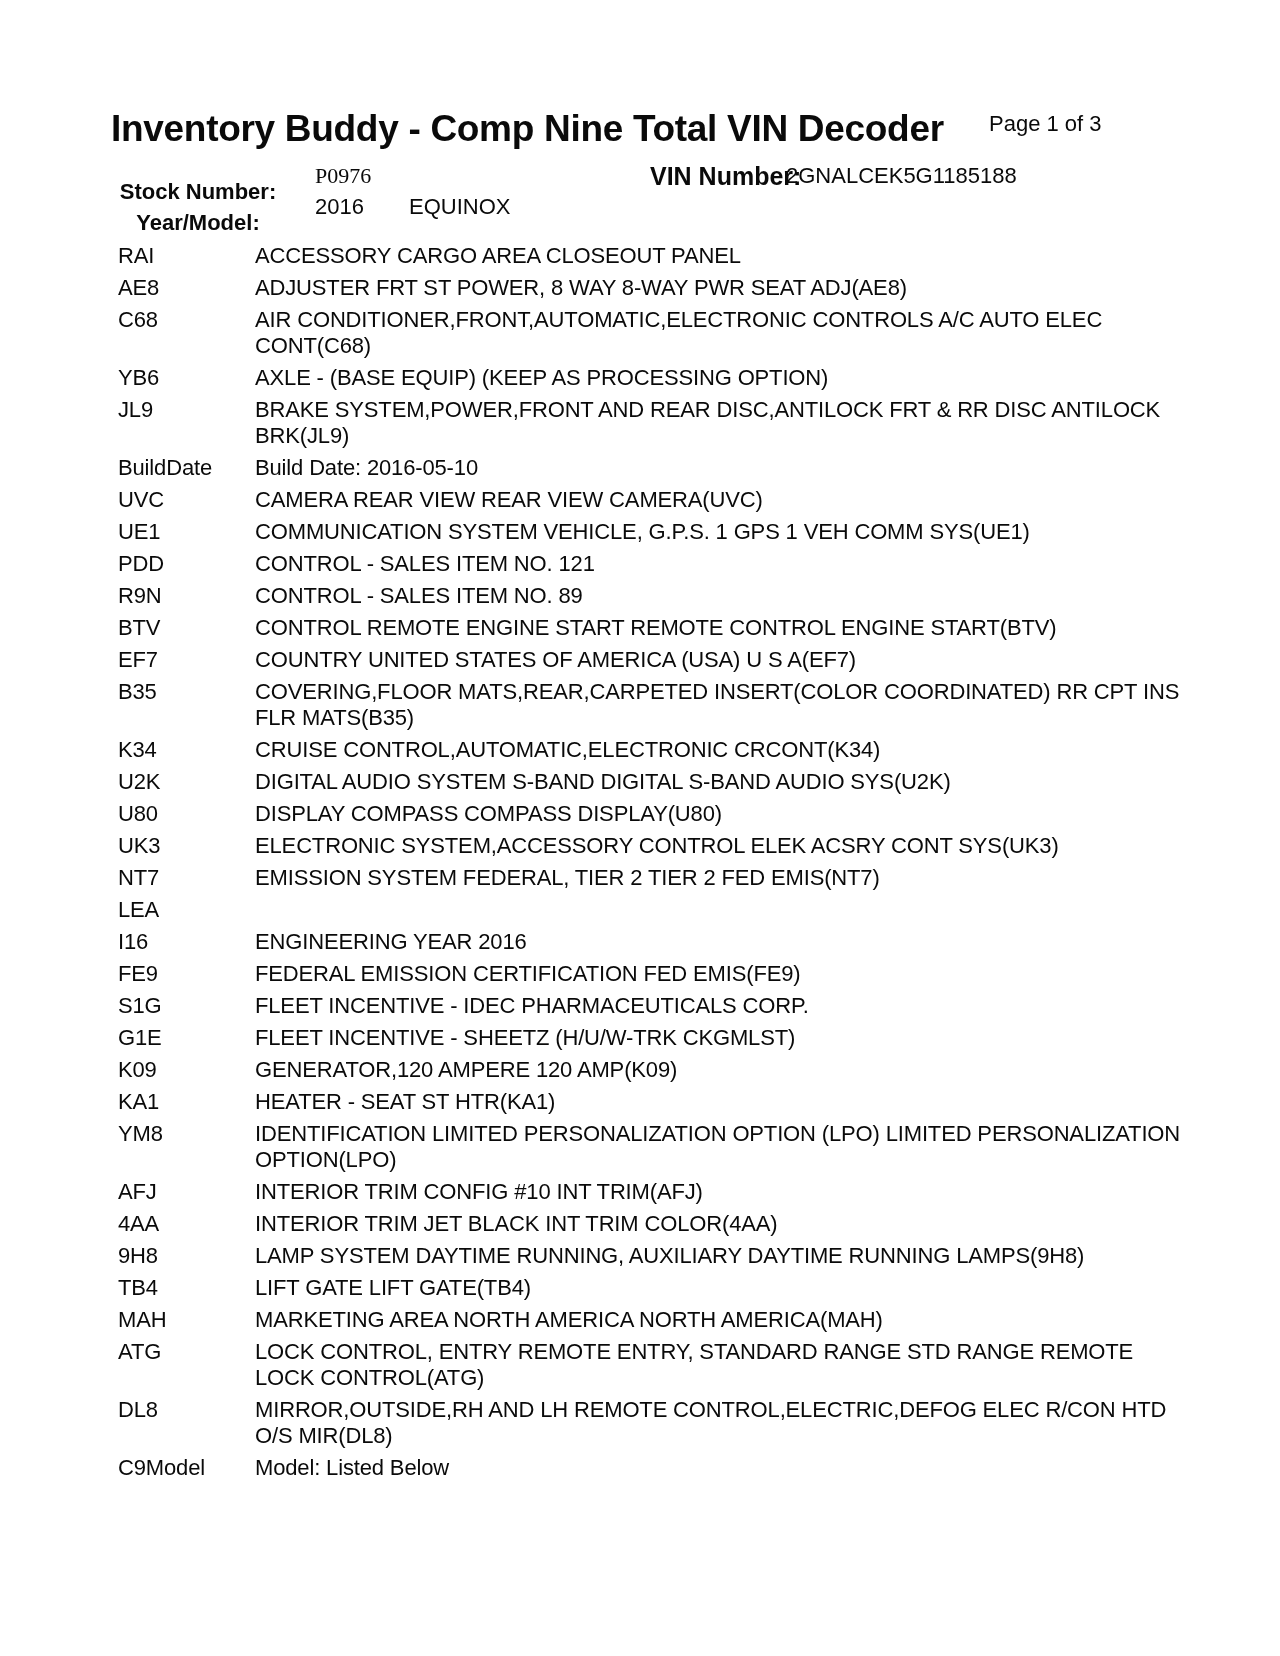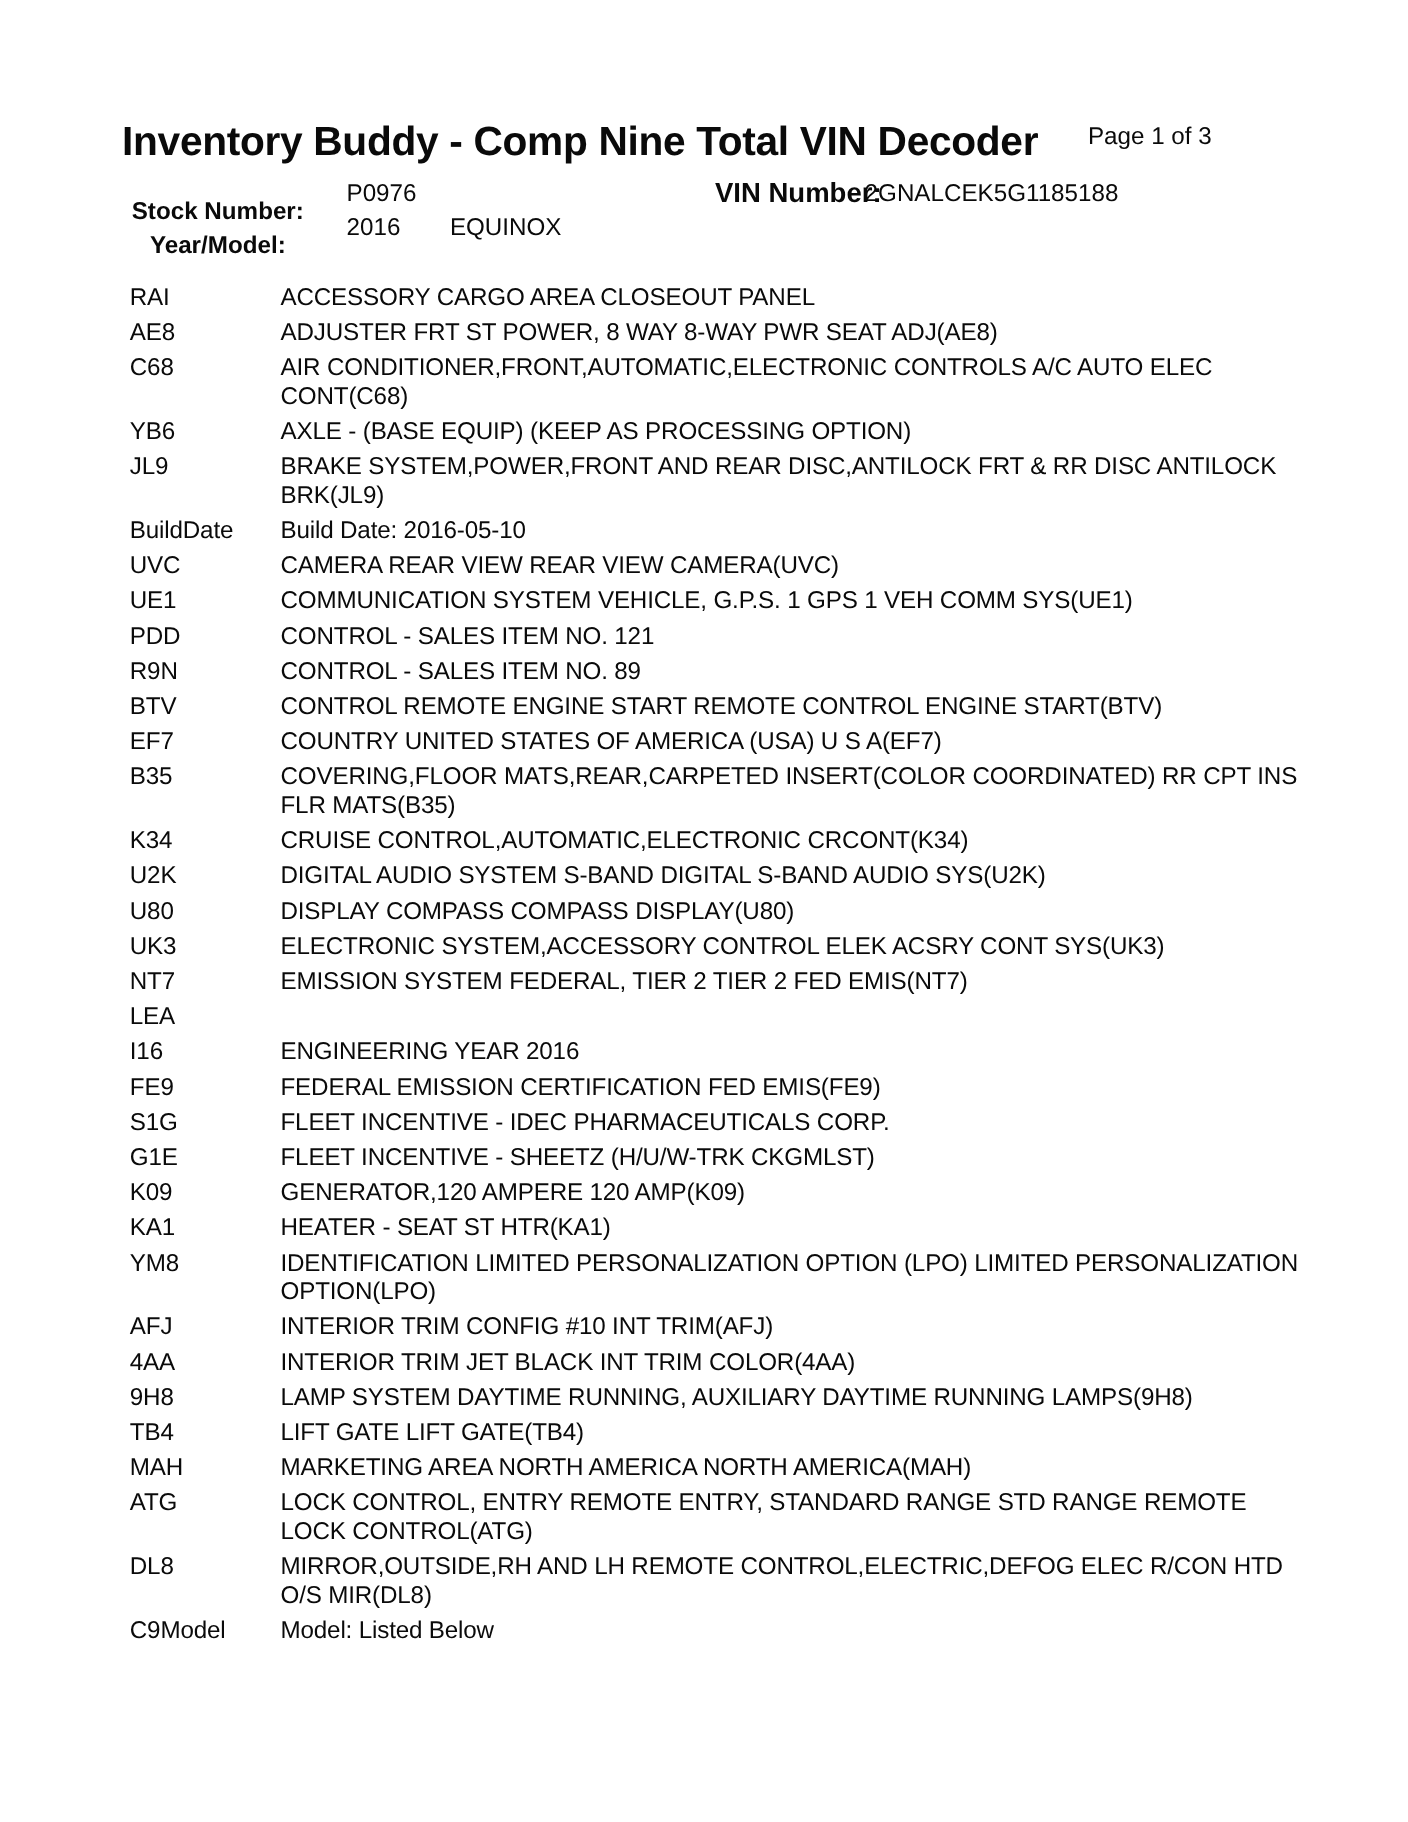--- a/index.html
+++ b/index.html
@@ -56,21 +56,21 @@
     left: 650px;
     top: 163px;
     font-size: 25px;
     line-height: 26px;
     font-weight: bold;
     white-space: nowrap;
   }
   .options-list {
     position: absolute;
     left: 118px;
-    top: 257px;
+    top: 243px;
     width: 1090px;
     font-size: 22px;
     line-height: 26px;
     letter-spacing: -0.15px;
   }
   .option-row {
     display: flex;
     align-items: flex-start;
     margin-bottom: 6px;
   }
@@ -87,21 +87,21 @@
 </head>
 <body>
 
 <div class="page">
 
   <div class="report-title">Inventory Buddy - Comp Nine Total VIN Decoder</div>
 
   <div class="page-indicator">Page 1 of 3</div>
 
   <div class="meta-label row-1">Stock Number:</div>
-  <div class="meta-value row-1" style="left:315px;">P0976</div>
+  <div class="meta-value row-1" style="left:315px;font-family:Liberation Serif, serif;">P0976</div>
 
   <div class="vin-label">VIN Number:</div>
   <div class="meta-value row-1" style="left:786px;">2GNALCEK5G1185188</div>
 
   <div class="meta-label row-2">Year/Model:</div>
   <div class="meta-value row-2" style="left:315px;">2016</div>
   <div class="meta-value row-2" style="left:409px;">EQUINOX</div>
 
   <div class="options-list">
     <div class="option-row">

